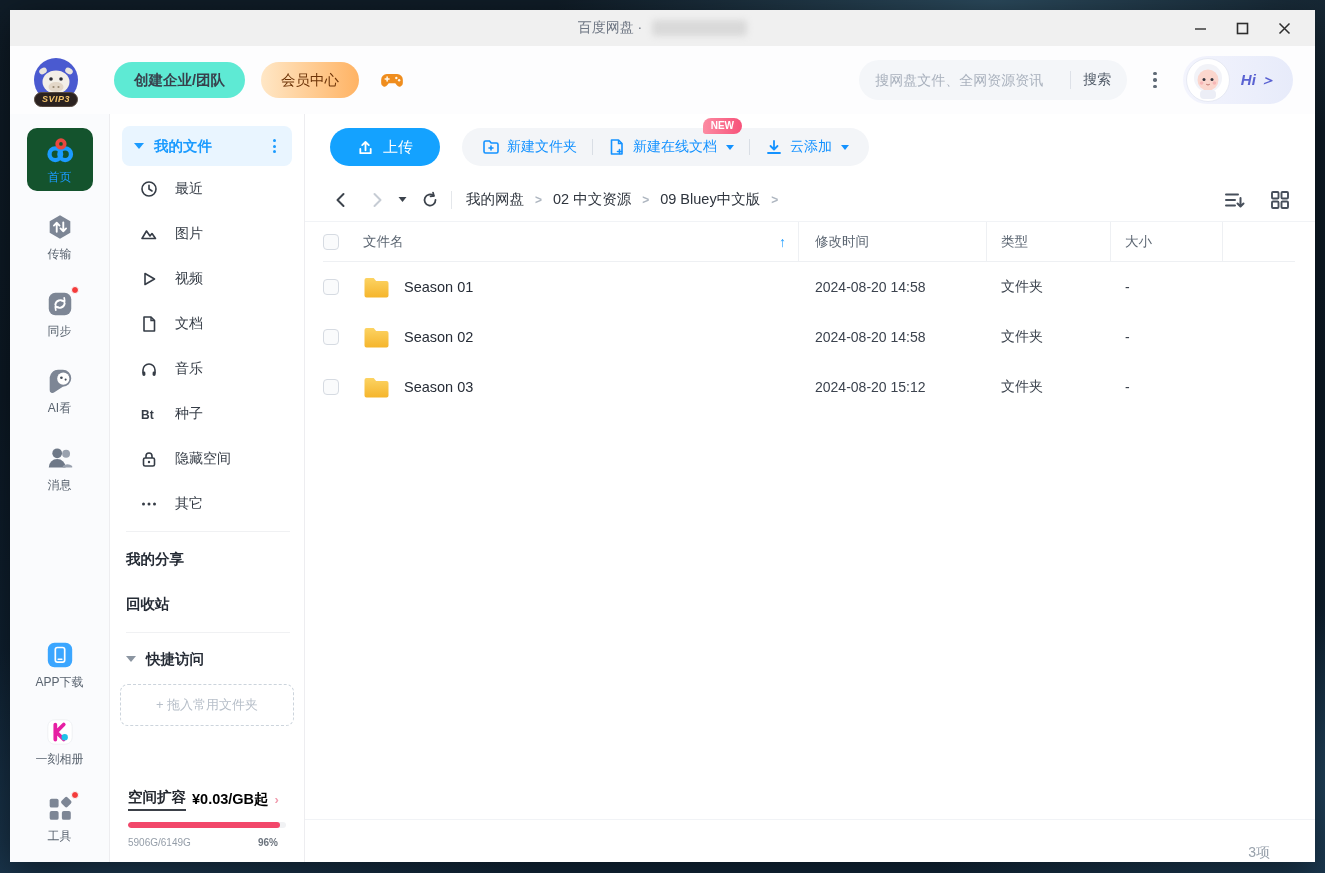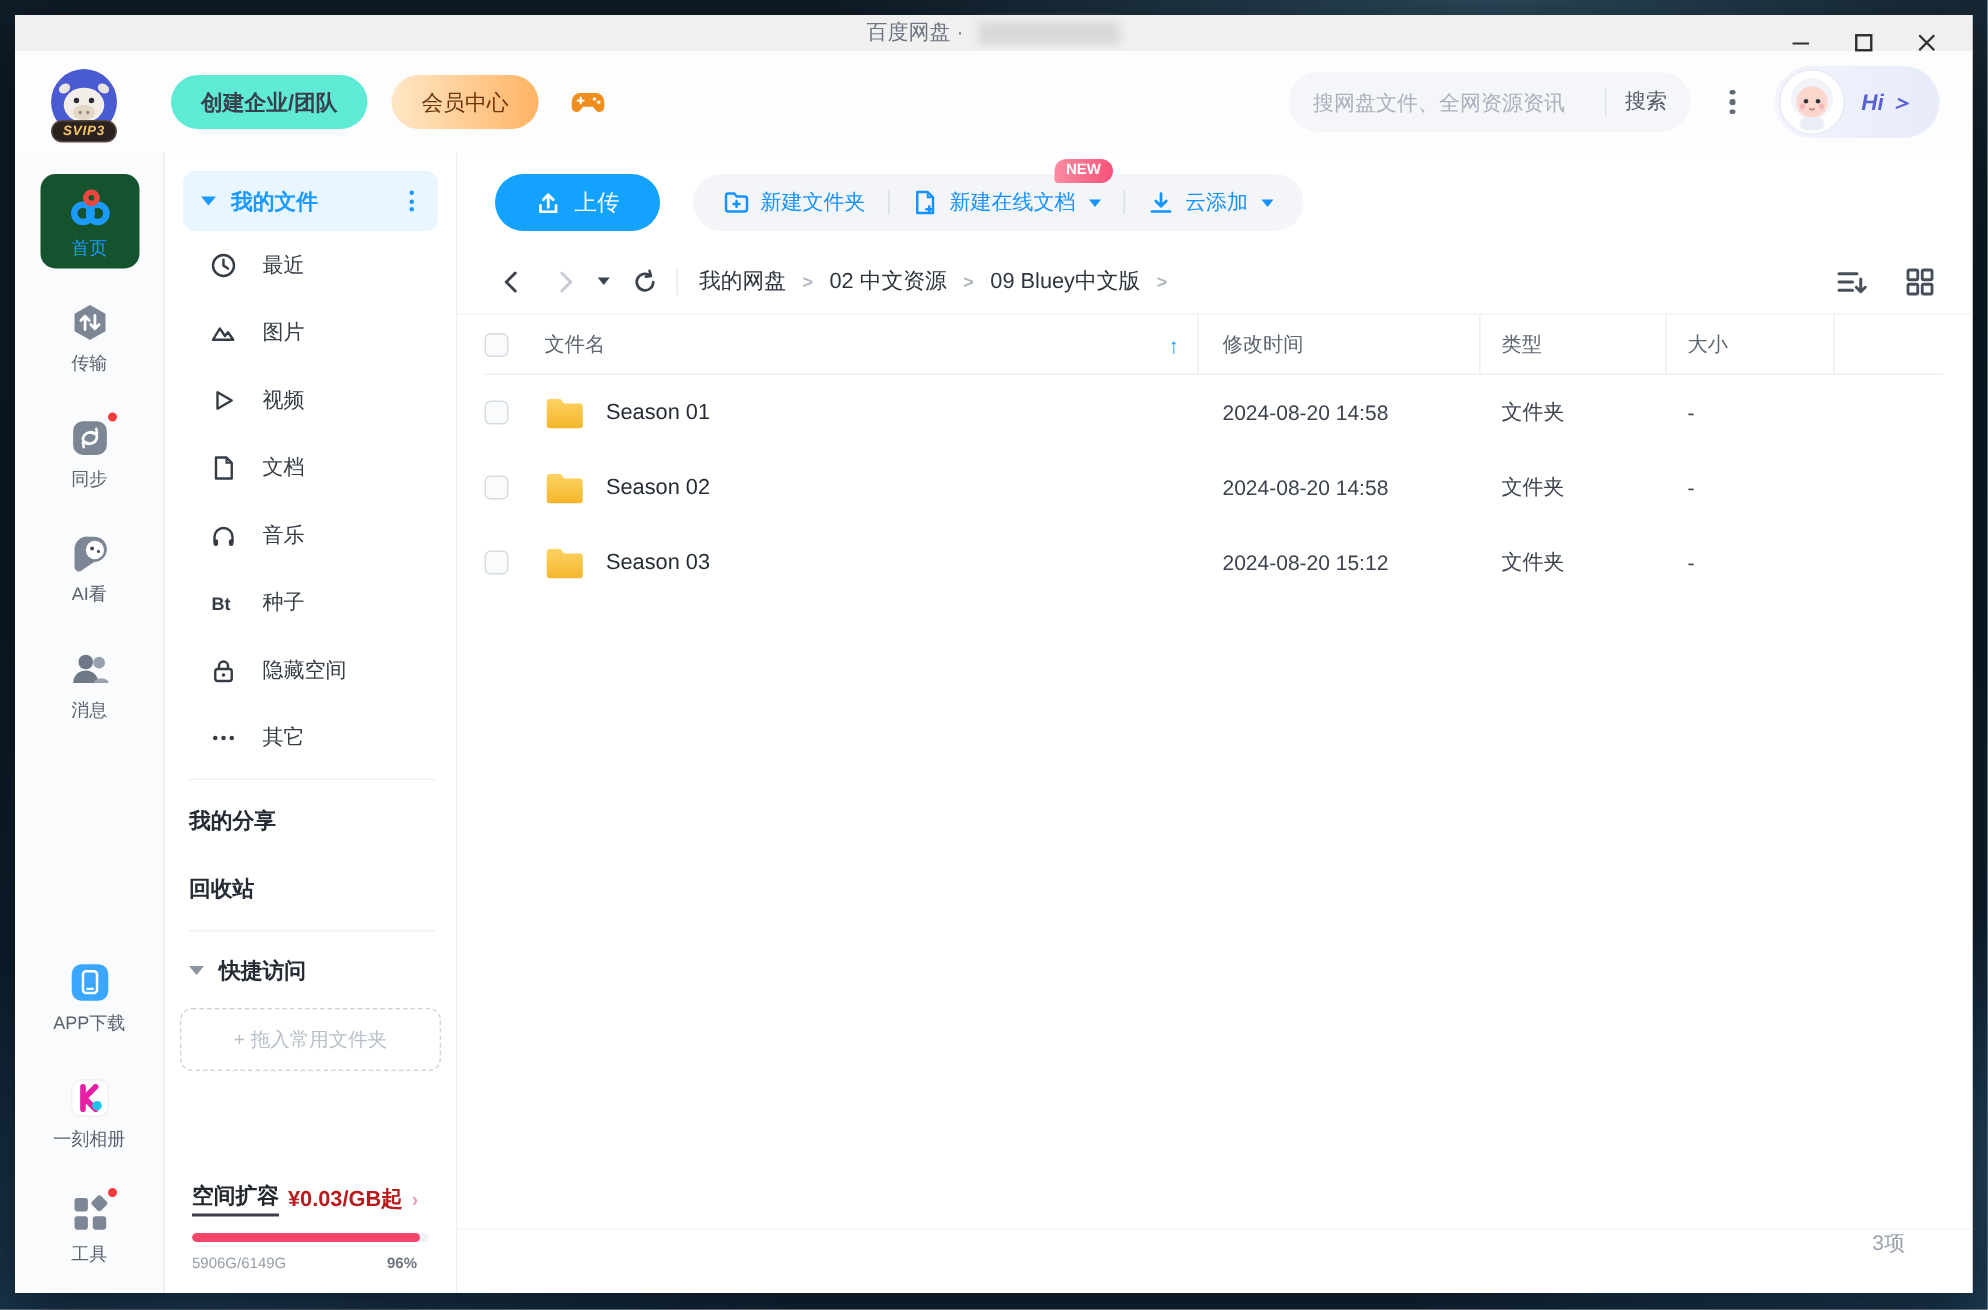--- a/index.html
+++ b/index.html
@@ -9,21 +9,21 @@
     background:
       radial-gradient(ellipse 60% 40% at 75% 0%, #2c4b5e 0%, rgba(44,75,94,0) 55%),
       radial-gradient(ellipse 50% 45% at 10% 100%, #1e3c55 0%, rgba(30,60,85,0) 60%),
       radial-gradient(ellipse 45% 35% at 95% 90%, #254a66 0%, rgba(37,74,102,0) 60%),
       linear-gradient(180deg,#101d28 0%, #0d1a26 45%, #12283c 100%);
   }
   .window { position:absolute; left:10px; top:10px; width:1305px; height:852px;
     background:#fff; box-shadow:0 10px 40px rgba(0,0,0,.55); display:flex; flex-direction:column; }
 
   
-  .titlebar { height:24px; background:#f0f0f0; position:relative; display:flex; align-items:center; justify-content:center; flex:none; }
+  .titlebar { height:36px; background:#f0f0f0; position:relative; display:flex; align-items:center; justify-content:center; flex:none; }
   .titlewrap { display:flex; align-items:center; gap:10px; color:#6e7683; font-size:14px; }
   .redacted { width:95px; height:16px; border-radius:4px; background:#d9d9d9; filter:blur(3px); }
   .winctl { position:absolute; right:14px; top:0; height:36px; display:flex; align-items:center; gap:8px; }
   .winctl span { width:34px; height:28px; display:flex; align-items:center; justify-content:center; cursor:pointer; color:#2e2e2e; }
 
   
   .appheader { height:68px; background:#fdfdfe; display:flex; align-items:center; padding:0 22px; flex:none; }
   .avatarwrap { position:relative; width:48px; height:48px; margin-right:34px; cursor:pointer; }
   .svipbadge { position:absolute; left:50%; transform:translateX(-50%); bottom:-3px;
     background:#2b2220; color:#f3c36a; font-size:9px; font-weight:bold; font-style:italic;
@@ -67,21 +67,21 @@
   .nav-item { height:45px; display:flex; align-items:center; padding-left:30px; gap:17px; font-size:14px; color:#353c46; cursor:pointer; }
   .nav-item svg { flex:none; }
   .nav-divider { height:1px; background:#f0f1f3; margin:5px 14px 5px 16px; }
   .nav-link { height:45px; display:flex; align-items:center; padding-left:16px; font-weight:bold; font-size:14.5px; color:#262c36; cursor:pointer; }
   .quickhdr { height:42px; display:flex; align-items:center; padding-left:16px; gap:10px; font-weight:bold; font-size:14.5px; color:#262c36; cursor:pointer; }
   .dropzone { margin:4px 10px 0; border:1px dashed #ccd4dc; border-radius:8px; height:42px; color:#b7bfc9;
     font-size:13px; display:flex; align-items:center; justify-content:center; cursor:pointer; }
   .storage { margin-top:auto; padding:0 18px; }
   .storage-top { display:flex; align-items:center; gap:6px; font-size:14.5px; cursor:pointer; white-space:nowrap; }
   .storage-title { font-weight:bold; color:#23272e; border-bottom:2px solid #3b4048; padding-bottom:2px; }
-  .storage-price { color:#b91c1c; font-weight:bold; }
+  .storage-price { color:#000000; font-weight:bold; }
   .storage-arrow { color:#f09cae; font-size:13px; font-weight:bold; }
   .progress { height:6px; border-radius:3px; background:#f1f2f4; margin:11px 0 9px; overflow:hidden; }
   .progress .fill { height:100%; border-radius:3px; background:#f2476a; }
   .storage-bottom { display:flex; align-items:center; justify-content:space-between; font-size:10px; color:#949da8; padding-right:8px; }
   .storage-bottom .pct { color:#6d757f; font-weight:bold; }
 
   
   .main { flex:1; background:#fff; display:flex; flex-direction:column; min-width:0; }
   .toolbar { display:flex; align-items:center; gap:22px; padding:14px 25px 12px; }
   .btn-upload { display:flex; align-items:center; gap:9px; background:#14a2ff; color:#fff; height:38px;
@@ -113,21 +113,21 @@
   .sortarrow { color:#1b9bff; font-weight:bold; font-size:14px; }
   .c-time { width:188px; padding-left:16px; }
   .c-type { width:124px; padding-left:14px; }
   .c-size { width:112px; padding-left:14px; }
   .c-extra { width:72px; }
   .checkbox { width:16px; height:16px; border:1.5px solid #d6dbe2; border-radius:4px; background:#fafbfc; cursor:pointer; flex:none; }
   .trow { display:flex; align-items:center; height:50px; margin:0 20px 0 18px; cursor:pointer; }
   .fname { display:flex; align-items:center; gap:13px; color:#262c36; font-size:14.5px; }
   .fmeta { color:#3c434e; font-size:14px; }
   .flex-spacer { flex:1; }
-  .mainfooter { border-top:1px solid #f1f3f6; height:43px; display:flex; align-items:flex-start; justify-content:flex-end;
+  .mainfooter { border-top:1px solid #f1f3f6; height:43px; display:flex; align-items:flex-end; justify-content:flex-end;
     padding-right:45px; color:#99a2ac; font-size:14px; }
 </style>
 </head>
 <body>
 
 <div class="window">
 
   <div class="titlebar">
     <div class="titlewrap">
       <span>百度网盘 ·</span>

